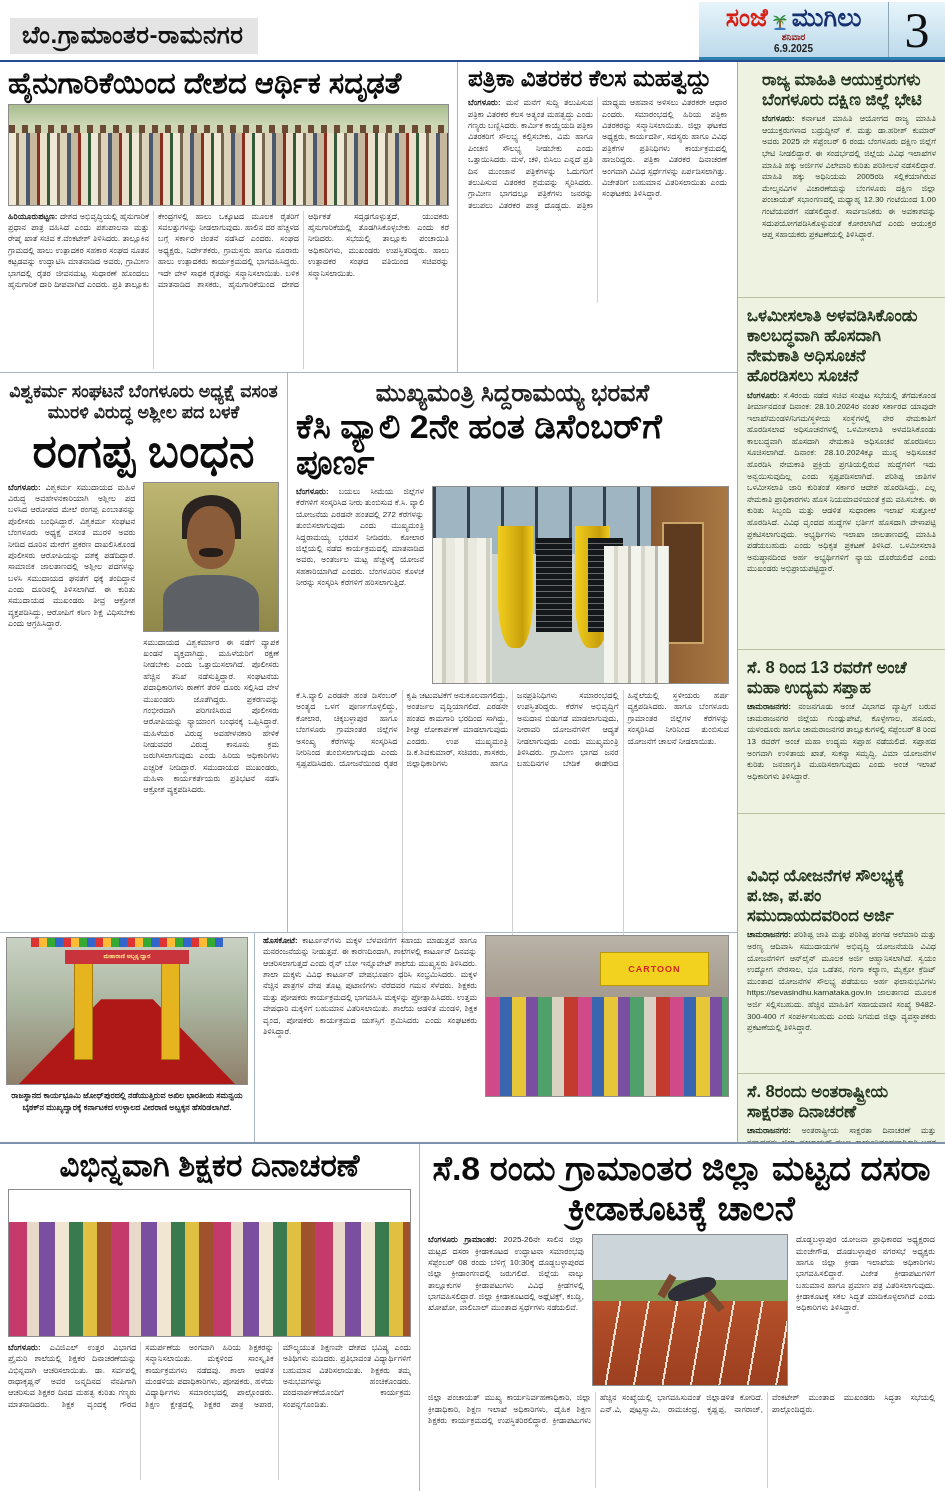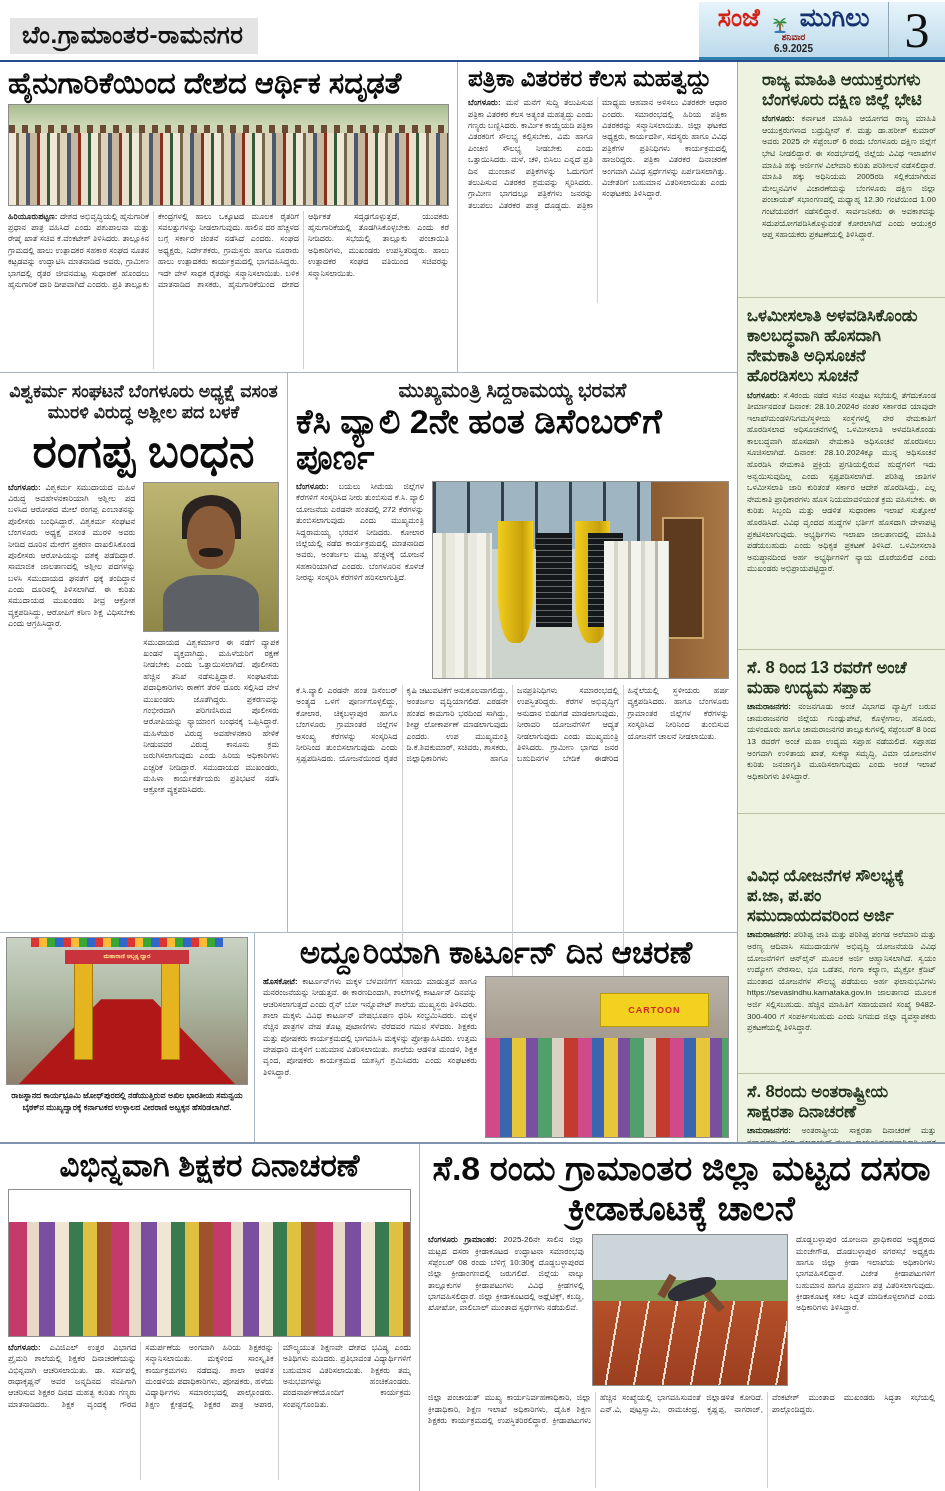--- a/index.html
+++ b/index.html
@@ -8,21 +8,21 @@
     font-family:"Liberation Sans",sans-serif;color:#1b1b1b;position:relative;
   }
   
   .pg-header{height:62px;display:flex;justify-content:space-between;align-items:flex-end;
     border-bottom:2px solid #274b8f;box-sizing:border-box;padding:0;}
   .region-label{margin:14px 0 6px 10px;background:#e4e4e4;padding:3px 14px 5px 12px;
     font-size:24px;font-weight:bold;letter-spacing:.5px;color:#141414;}
   .masthead{width:246px;height:58px;margin:2px 0 0 0;background:linear-gradient(180deg,#e7f4fb 0%,#cfe6f2 55%,#bdd9ea 100%);
     display:flex;align-items:stretch;border-bottom:3px solid #2d7fae;box-sizing:border-box;}
   .masthead-left{flex:1;display:flex;flex-direction:column;align-items:center;justify-content:center;}
-  .masthead-title{font-size:25px;font-weight:bold;display:flex;align-items:flex-end;gap:12px;line-height:1;}
+  .masthead-title{font-size:25px;font-weight:bold;display:flex;align-items:center;gap:4px;line-height:1;}
   .mast-red{color:#d42015;}
   .mast-blue{color:#173070;}
   .mast-day{font-size:9px;font-weight:bold;color:#8c1612;margin-top:2px;}
   .mast-date{font-size:10px;font-weight:bold;color:#222;}
   .mast-num{width:56px;border-left:1px solid #8fa6b5;display:flex;align-items:center;justify-content:center;
     font-family:"Liberation Serif",serif;font-size:50px;color:#111;}
   
   .top-zone{display:flex;height:1080px;}
   .left-main{width:737px;box-sizing:border-box;}
   .rail{flex:1;background:#edf2e1;border-left:1px solid #9fb08f;box-sizing:border-box;overflow:hidden;}
@@ -60,21 +60,21 @@
   .a3-colL{width:47%;}
   .a3-colR{flex:1;display:flex;flex-direction:column;gap:5px;}
   .ph-portrait{height:150px;background:linear-gradient(180deg,#bdb571 0%,#8f8748 100%);}
   .p-hair{position:absolute;left:28%;top:8%;width:44%;height:30%;background:#2a2320;border-radius:50% 50% 0 0;}
   .p-face{position:absolute;left:32%;top:16%;width:36%;height:42%;background:#8a5c3a;border-radius:46%;}
   .p-stache{position:absolute;left:41%;top:44%;width:18%;height:6%;background:#241d18;border-radius:40%;}
   .p-body{position:absolute;left:14%;top:62%;width:72%;height:40%;background:#5d6166;border-radius:40% 40% 0 0;}
   .a3-txt2{flex:1;overflow:hidden;}
   
   .a4{flex:1;box-sizing:border-box;padding:4px 8px 0 8px;}
-  .a4 .kicker{font-size:20px;margin:2px 0 1px 0;}
+  .a4 .kicker{font-size:24px;margin:2px 0 1px 0;}
   .a4 .headline{font-size:34px;text-align:left;margin:0 0 6px 0;}
   .a4-mid{display:flex;gap:8px;height:198px;overflow:hidden;}
   .a4-colL{width:128px;}
   .ph-kcv{flex:1;background:#cdd4cd;}
   .kcv-win{position:absolute;left:0;top:0;right:0;height:34%;
     background:repeating-linear-gradient(90deg,#31404a 0 3px,#9fb6c2 3px 34px),linear-gradient(180deg,#8fa8b4,#b8c8d0);}
   .kcv-wood{position:absolute;right:0;top:0;width:26%;height:100%;background:linear-gradient(90deg,#8a5a32,#a97844);}
   .kcv-door{position:absolute;right:8%;top:18%;width:13%;height:60%;background:#5e3b1e;border:2px solid #caa469;}
   .kcv-curtain{position:absolute;top:20%;width:12%;height:62%;background:linear-gradient(90deg,#f2ce1c,#c79f0c 70%,#f2ce1c);border-radius:0 0 40% 40%;}
   .kcv-c1{left:22%;} .kcv-c2{left:48%;}
@@ -234,21 +234,20 @@
           <div class="arch-carpet"></div>
           <div class="arch-pillarL"></div>
           <div class="arch-pillarR"></div>
           <div class="arch-beam">
             <span class="arch-banner-txt">ಮಹಾರಾಣಿ ಅಬ್ಬಕ್ಕ ದ್ವಾರ</span>
           </div>
         </div>
         <div class="arch-caption">ರಾಜಸ್ಥಾನದ ಕಾರ್ಯಭೂಮಿ ಜೋಧ್‌ಪುರದಲ್ಲಿ ನಡೆಯುತ್ತಿರುವ ಅಖಿಲ ಭಾರತೀಯ ಸಮನ್ವಯ ಬೈಠಕ್‌ನ ಮುಖ್ಯದ್ವಾರಕ್ಕೆ ಕರ್ನಾಟಕದ ಉಳ್ಳಾಲದ ವೀರರಾಣಿ ಅಬ್ಬಕ್ಕನ ಹೆಸರಿಡಲಾಗಿದೆ.</div>
       </div>
       <div class="a5">
-        <div class="headline">ಅದ್ದೂರಿಯಾಗಿ ಕಾರ್ಟೂನ್ ದಿನ ಆಚರಣೆ</div>
         <div class="a5-content">
           <div class="body-txt a5-txt">
             <span class="dateline">ಹೊಸಕೋಟೆ:</span>
             <span>ಕಾರ್ಟೂನ್‌ಗಳು ಮಕ್ಕಳ ಬೆಳವಣಿಗೆಗೆ ಸಹಾಯ ಮಾಡುತ್ತವೆ ಹಾಗೂ ಮನರಂಜನೆಯನ್ನು ನೀಡುತ್ತವೆ. ಈ ಕಾರಣದಿಂದಾಗಿ, ಶಾಲೆಗಳಲ್ಲಿ ಕಾರ್ಟೂನ್ ದಿನವನ್ನು ಆಚರಿಸಲಾಗುತ್ತದೆ ಎಂದು ರೈನ್ ಬೋ ಇನ್ನೊವೇಟ್ ಶಾಲೆಯ ಮುಖ್ಯಸ್ಥರು ತಿಳಿಸಿದರು. ಶಾಲಾ ಮಕ್ಕಳು ವಿವಿಧ ಕಾರ್ಟೂನ್ ವೇಷಭೂಷಣ ಧರಿಸಿ ಸಂಭ್ರಮಿಸಿದರು. ಮಕ್ಕಳ ನೆಚ್ಚಿನ ಪಾತ್ರಗಳ ವೇಷ ತೊಟ್ಟ ಪುಟಾಣಿಗಳು ನೆರೆದವರ ಗಮನ ಸೆಳೆದರು. ಶಿಕ್ಷಕರು ಮತ್ತು ಪೋಷಕರು ಕಾರ್ಯಕ್ರಮದಲ್ಲಿ ಭಾಗವಹಿಸಿ ಮಕ್ಕಳನ್ನು ಪ್ರೋತ್ಸಾಹಿಸಿದರು. ಉತ್ತಮ ವೇಷಧಾರಿ ಮಕ್ಕಳಿಗೆ ಬಹುಮಾನ ವಿತರಿಸಲಾಯಿತು. ಶಾಲೆಯ ಆಡಳಿತ ಮಂಡಳಿ, ಶಿಕ್ಷಕ ವೃಂದ, ಪೋಷಕರು ಕಾರ್ಯಕ್ರಮದ ಯಶಸ್ಸಿಗೆ ಶ್ರಮಿಸಿದರು ಎಂದು ಸಂಘಟಕರು ತಿಳಿಸಿದ್ದಾರೆ.</span>
           </div>
           <div class="photo ph-cartoon">
             <div class="ct-banner">
               <span class="ct-banner-txt">CARTOON</span>
             </div>
             <div class="ct-mosaic"></div>

